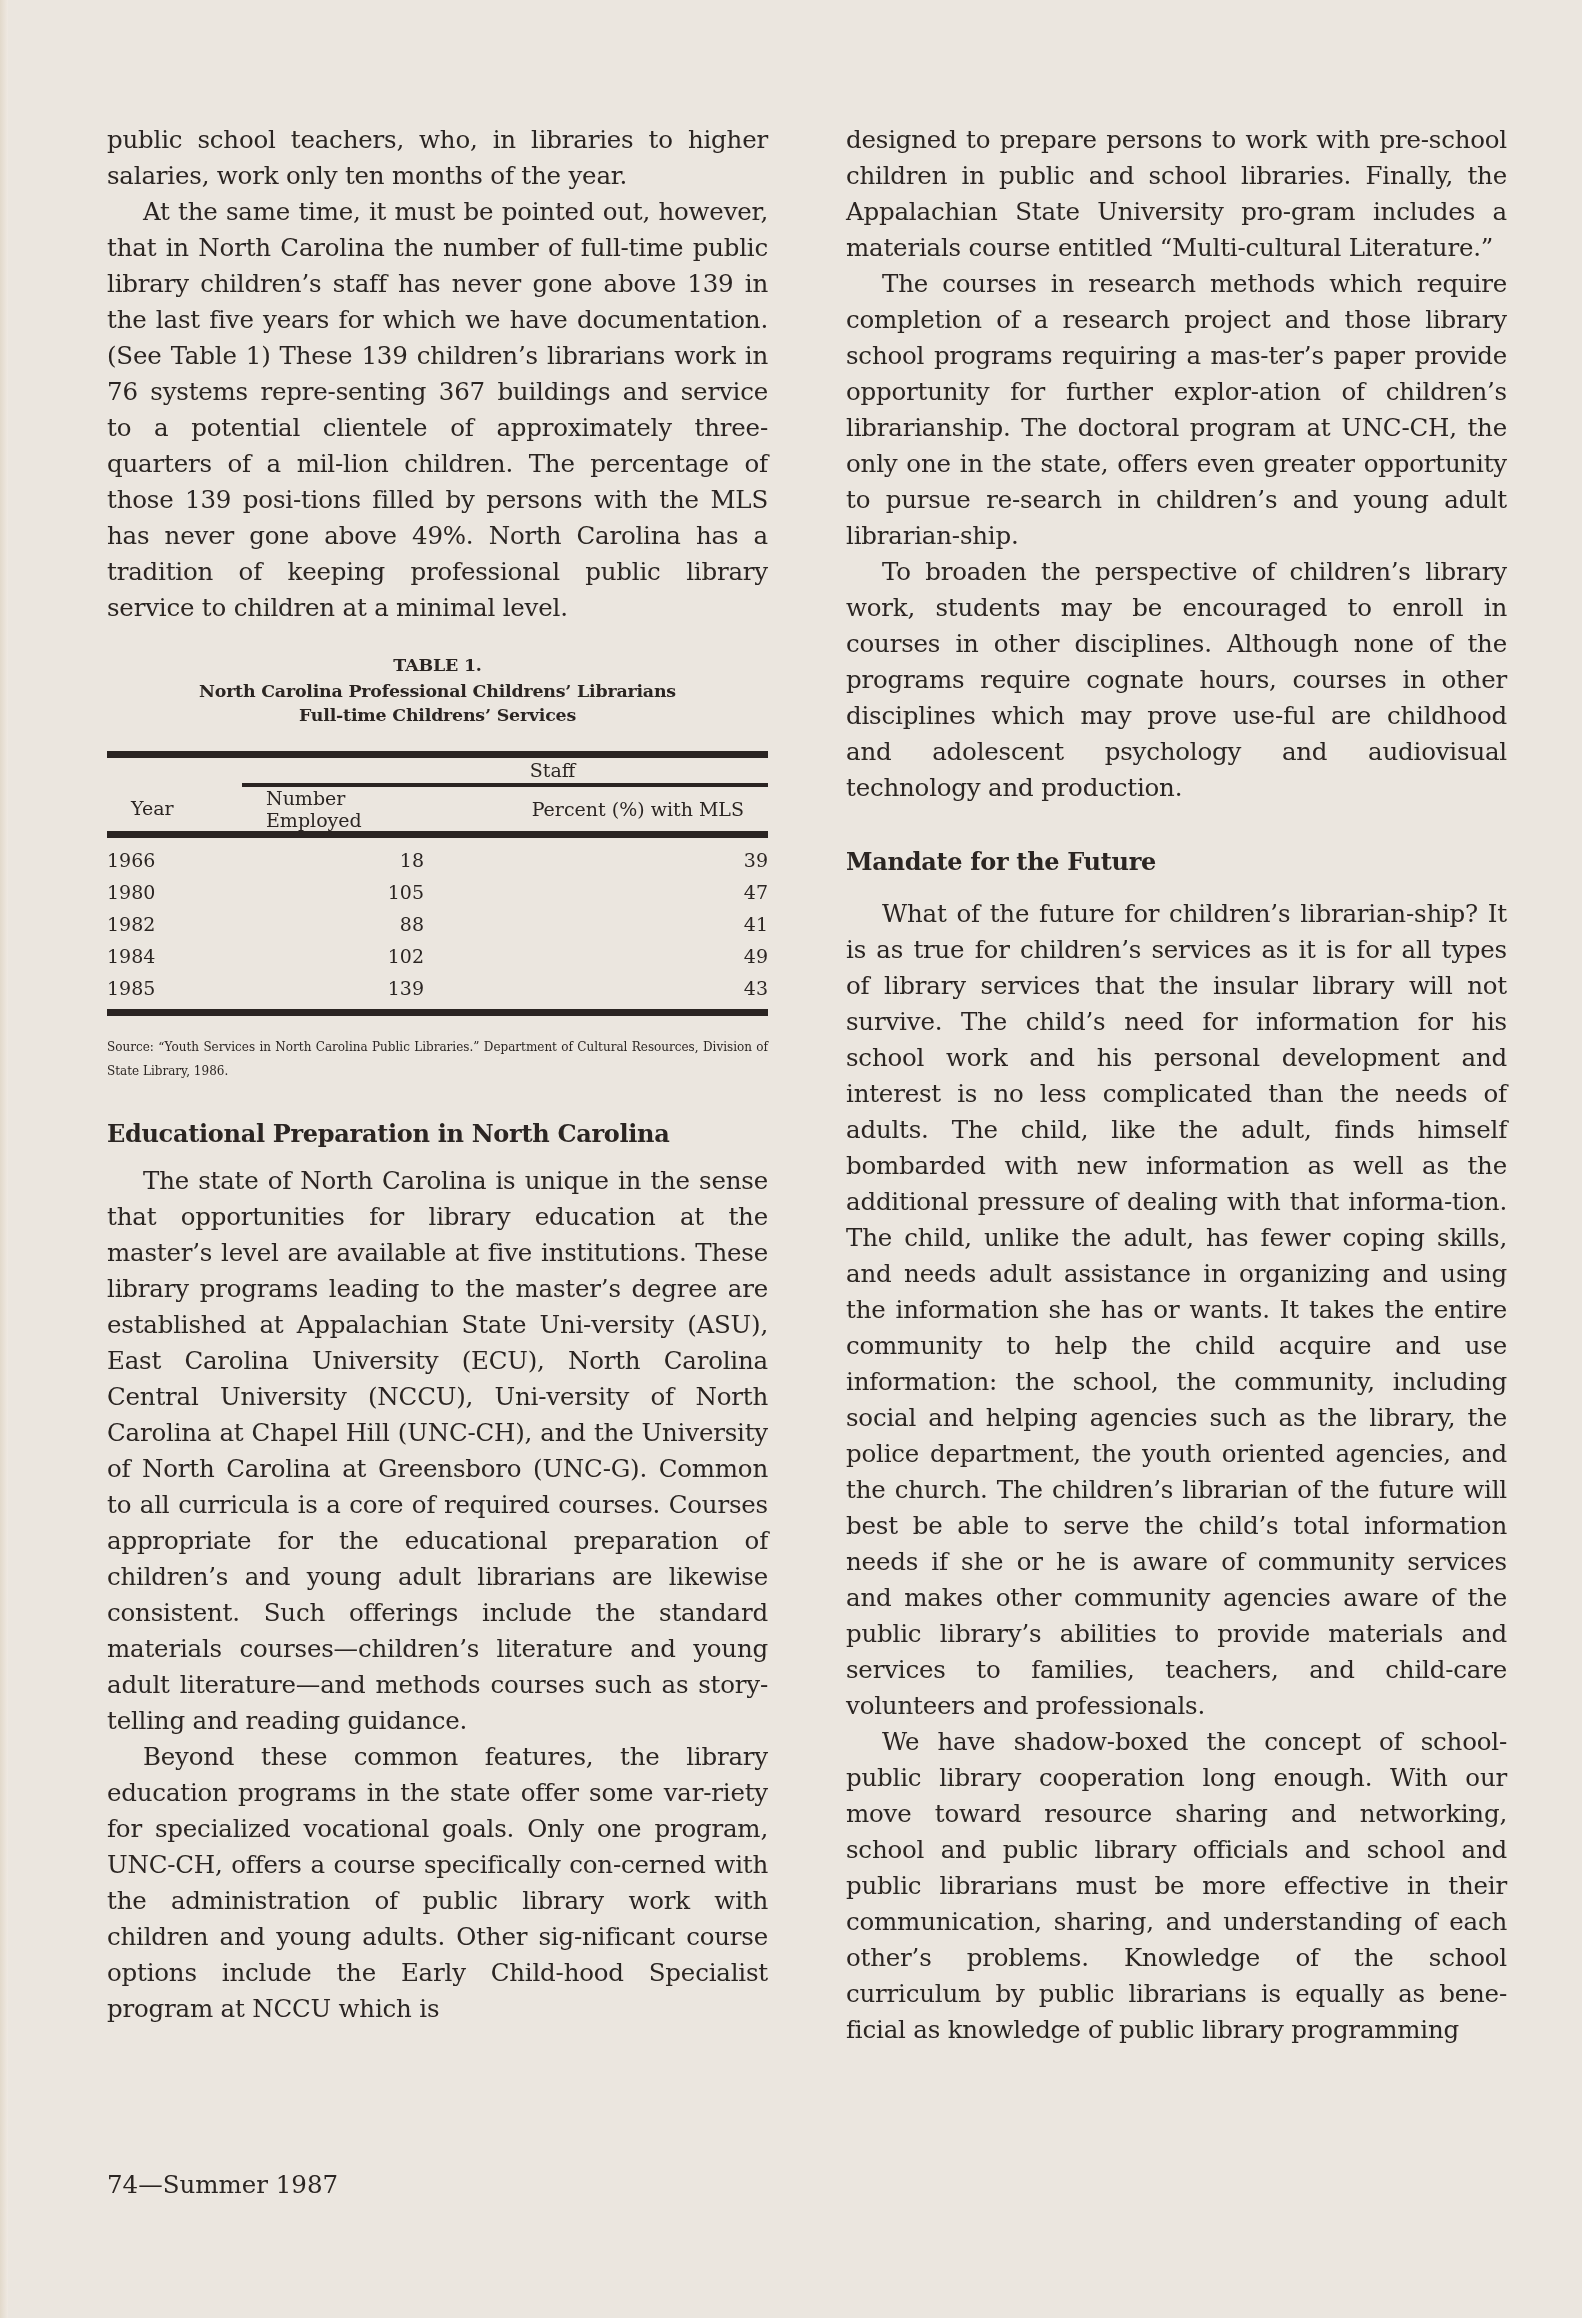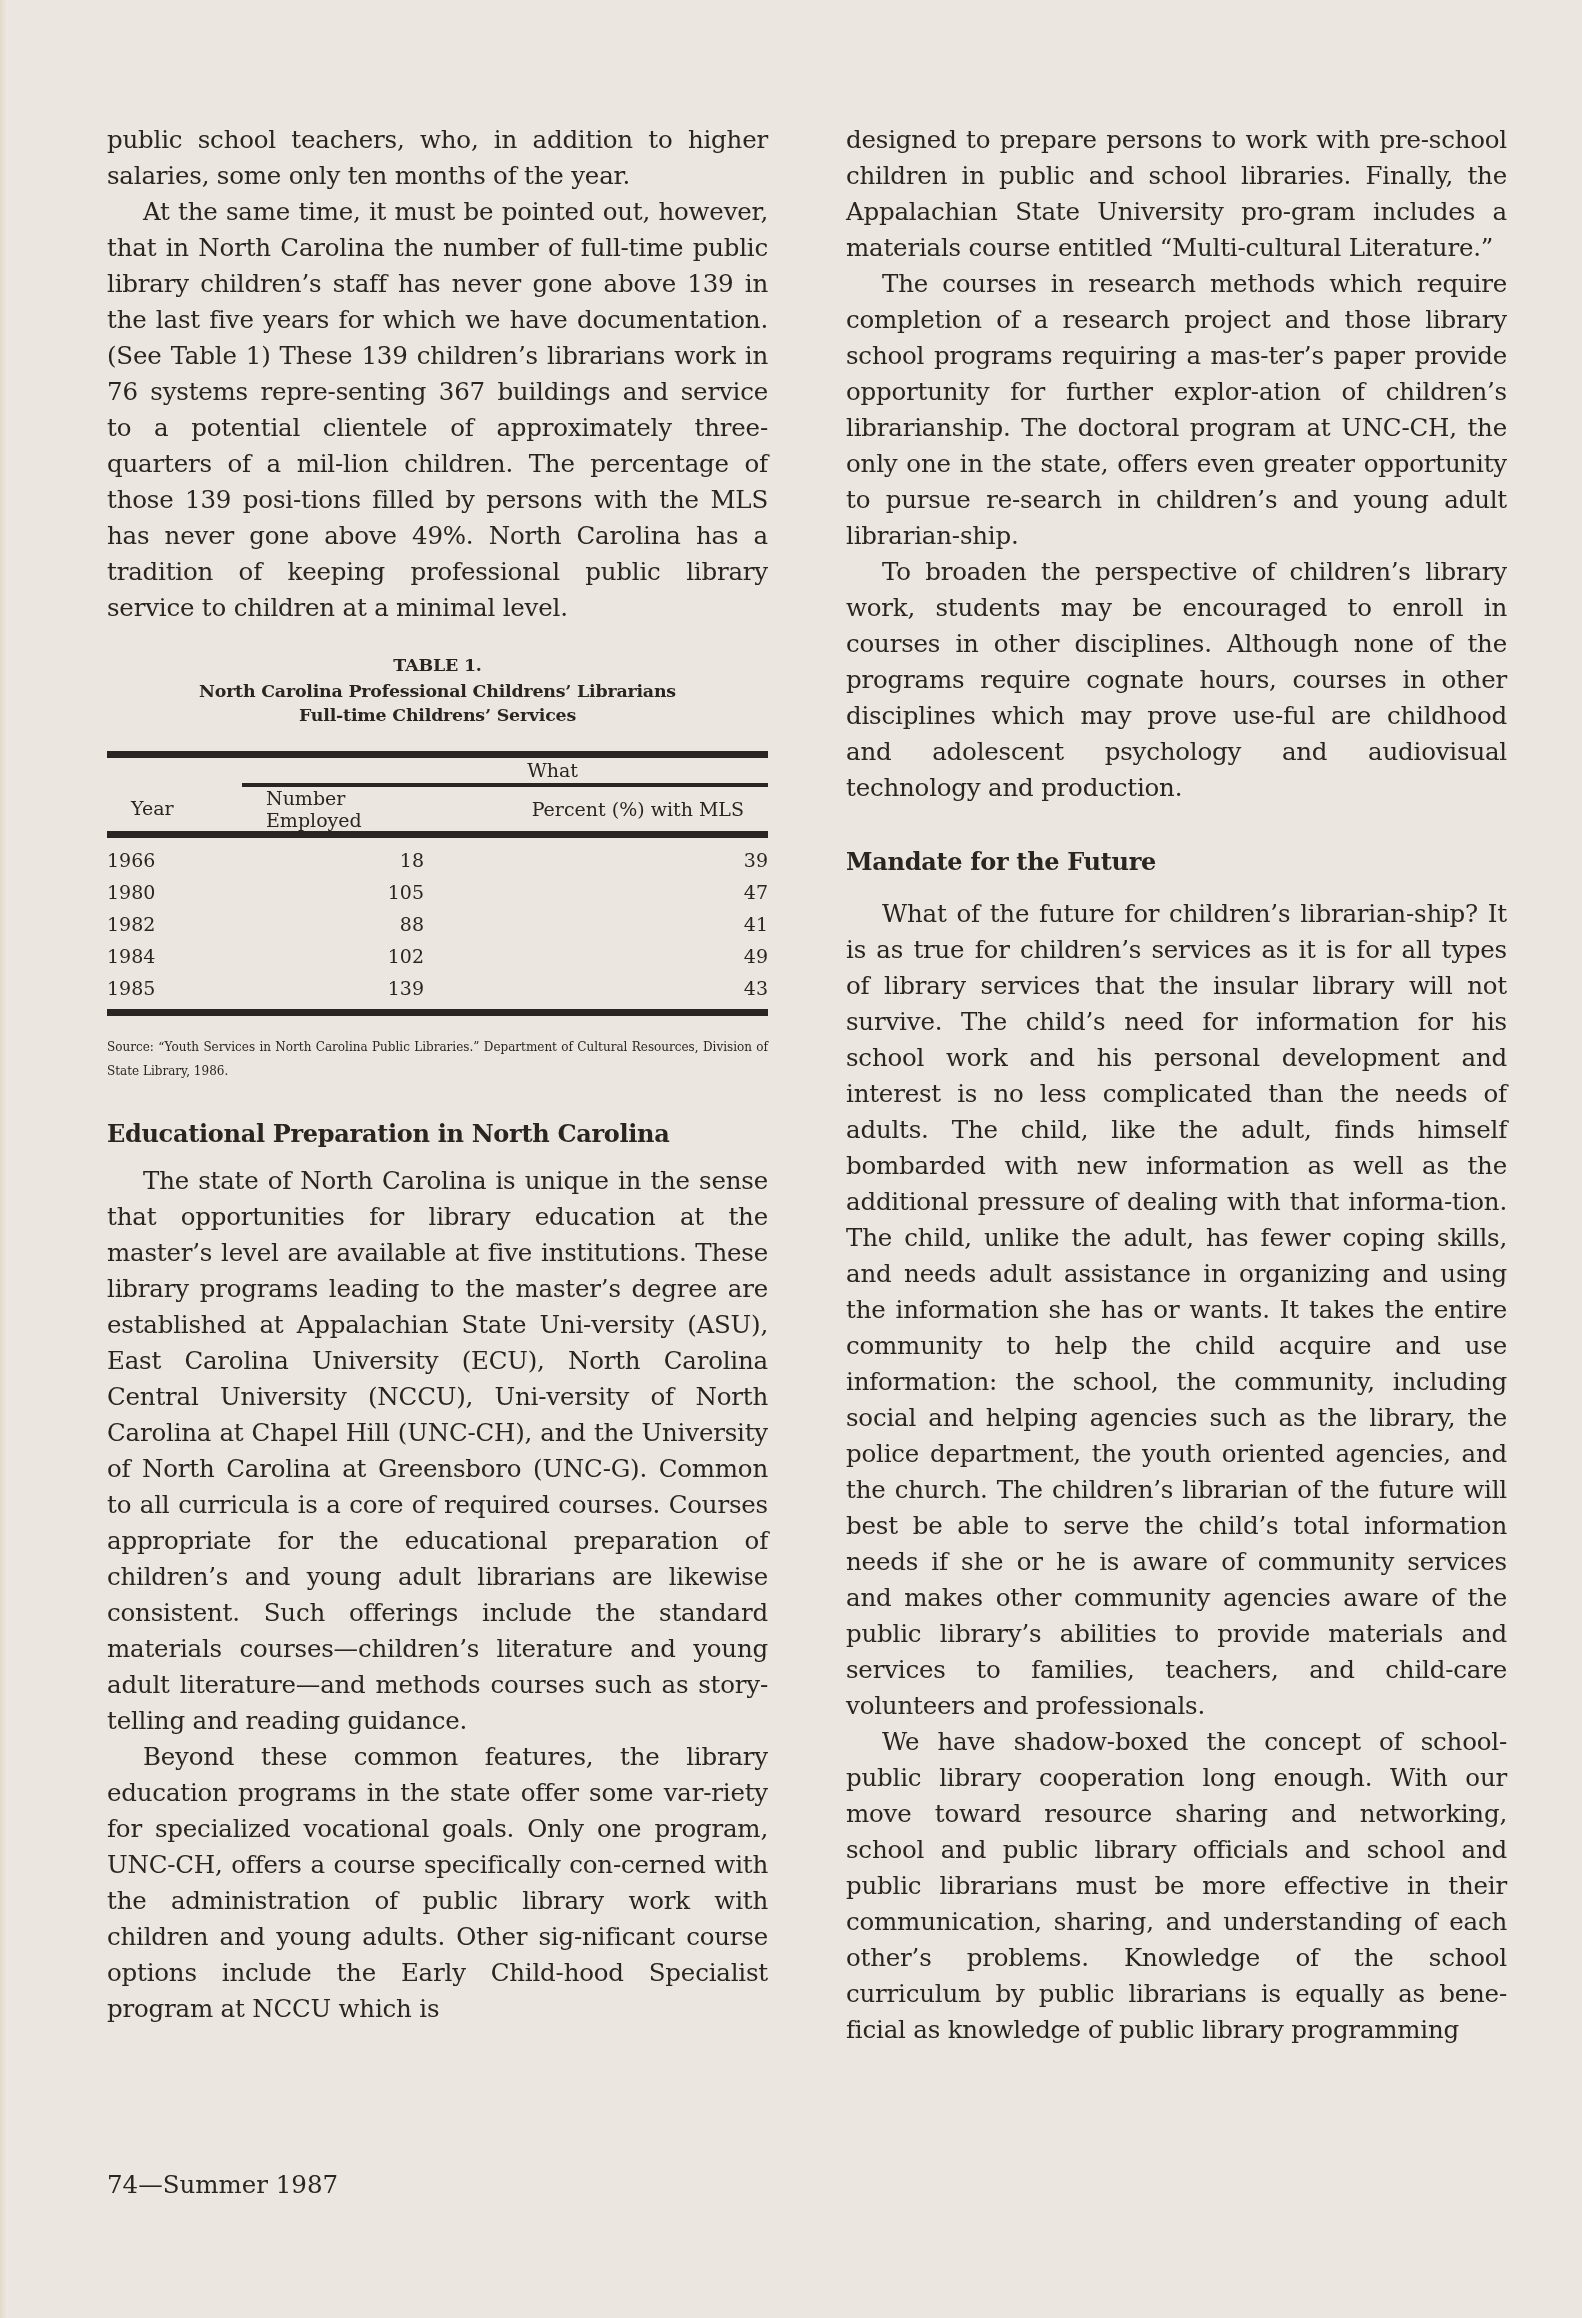--- a/index.html
+++ b/index.html
@@ -91,33 +91,33 @@
   }
   .mandate-gap-top { height: 38px; }
   .mandate-gap-bottom { height: 16px; }
 </style>
 </head>
 <body>
 
 <div class="page-edge"></div>
 
 <div class="column col-left">
-  <p class="body noindent">public school teachers, who, in addition to higher salaries, some only ten months of the year.</p>
+  <p class="body noindent">public school teachers, who, in libraries to higher salaries, work only ten months of the year.</p>
   <p class="body indent">At the same time, it must be pointed out, however, that in North Carolina the number of full-time public library children’s staff has never gone above 139 in the last five years for which we have documentation. (See Table 1) These 139 children’s librarians work in 76 systems repre-senting 367 buildings and service to a potential clientele of approximately three-quarters of a mil-lion children. The percentage of those 139 posi-tions filled by persons with the MLS has never gone above 49%. North Carolina has a tradition of keeping professional public library service to children at a minimal level.</p>
 
   <div class="table-block">
     <div class="tbl-title t1">TABLE 1.</div>
     <div class="tbl-title">North Carolina Professional Childrens’ Librarians</div>
     <div class="tbl-title">Full-time Childrens’ Services</div>
 
     <table class="data">
       <thead>
         <tr class="staff-row rule-thick">
           <th></th>
-          <th colspan="2" class="staff-cell">What</th>
+          <th colspan="2" class="staff-cell">Staff</th>
         </tr>
         <tr class="hdr-row">
           <th class="c-year">Year</th>
           <th class="c-num rule-thin">Number Employed</th>
           <th class="c-pct rule-thin">Percent (%) with MLS</th>
         </tr>
       </thead>
       <tbody class="rule-thick" id="tbody">
         <tr class="rule-thick">
           <td class="v-year">1966</td>

